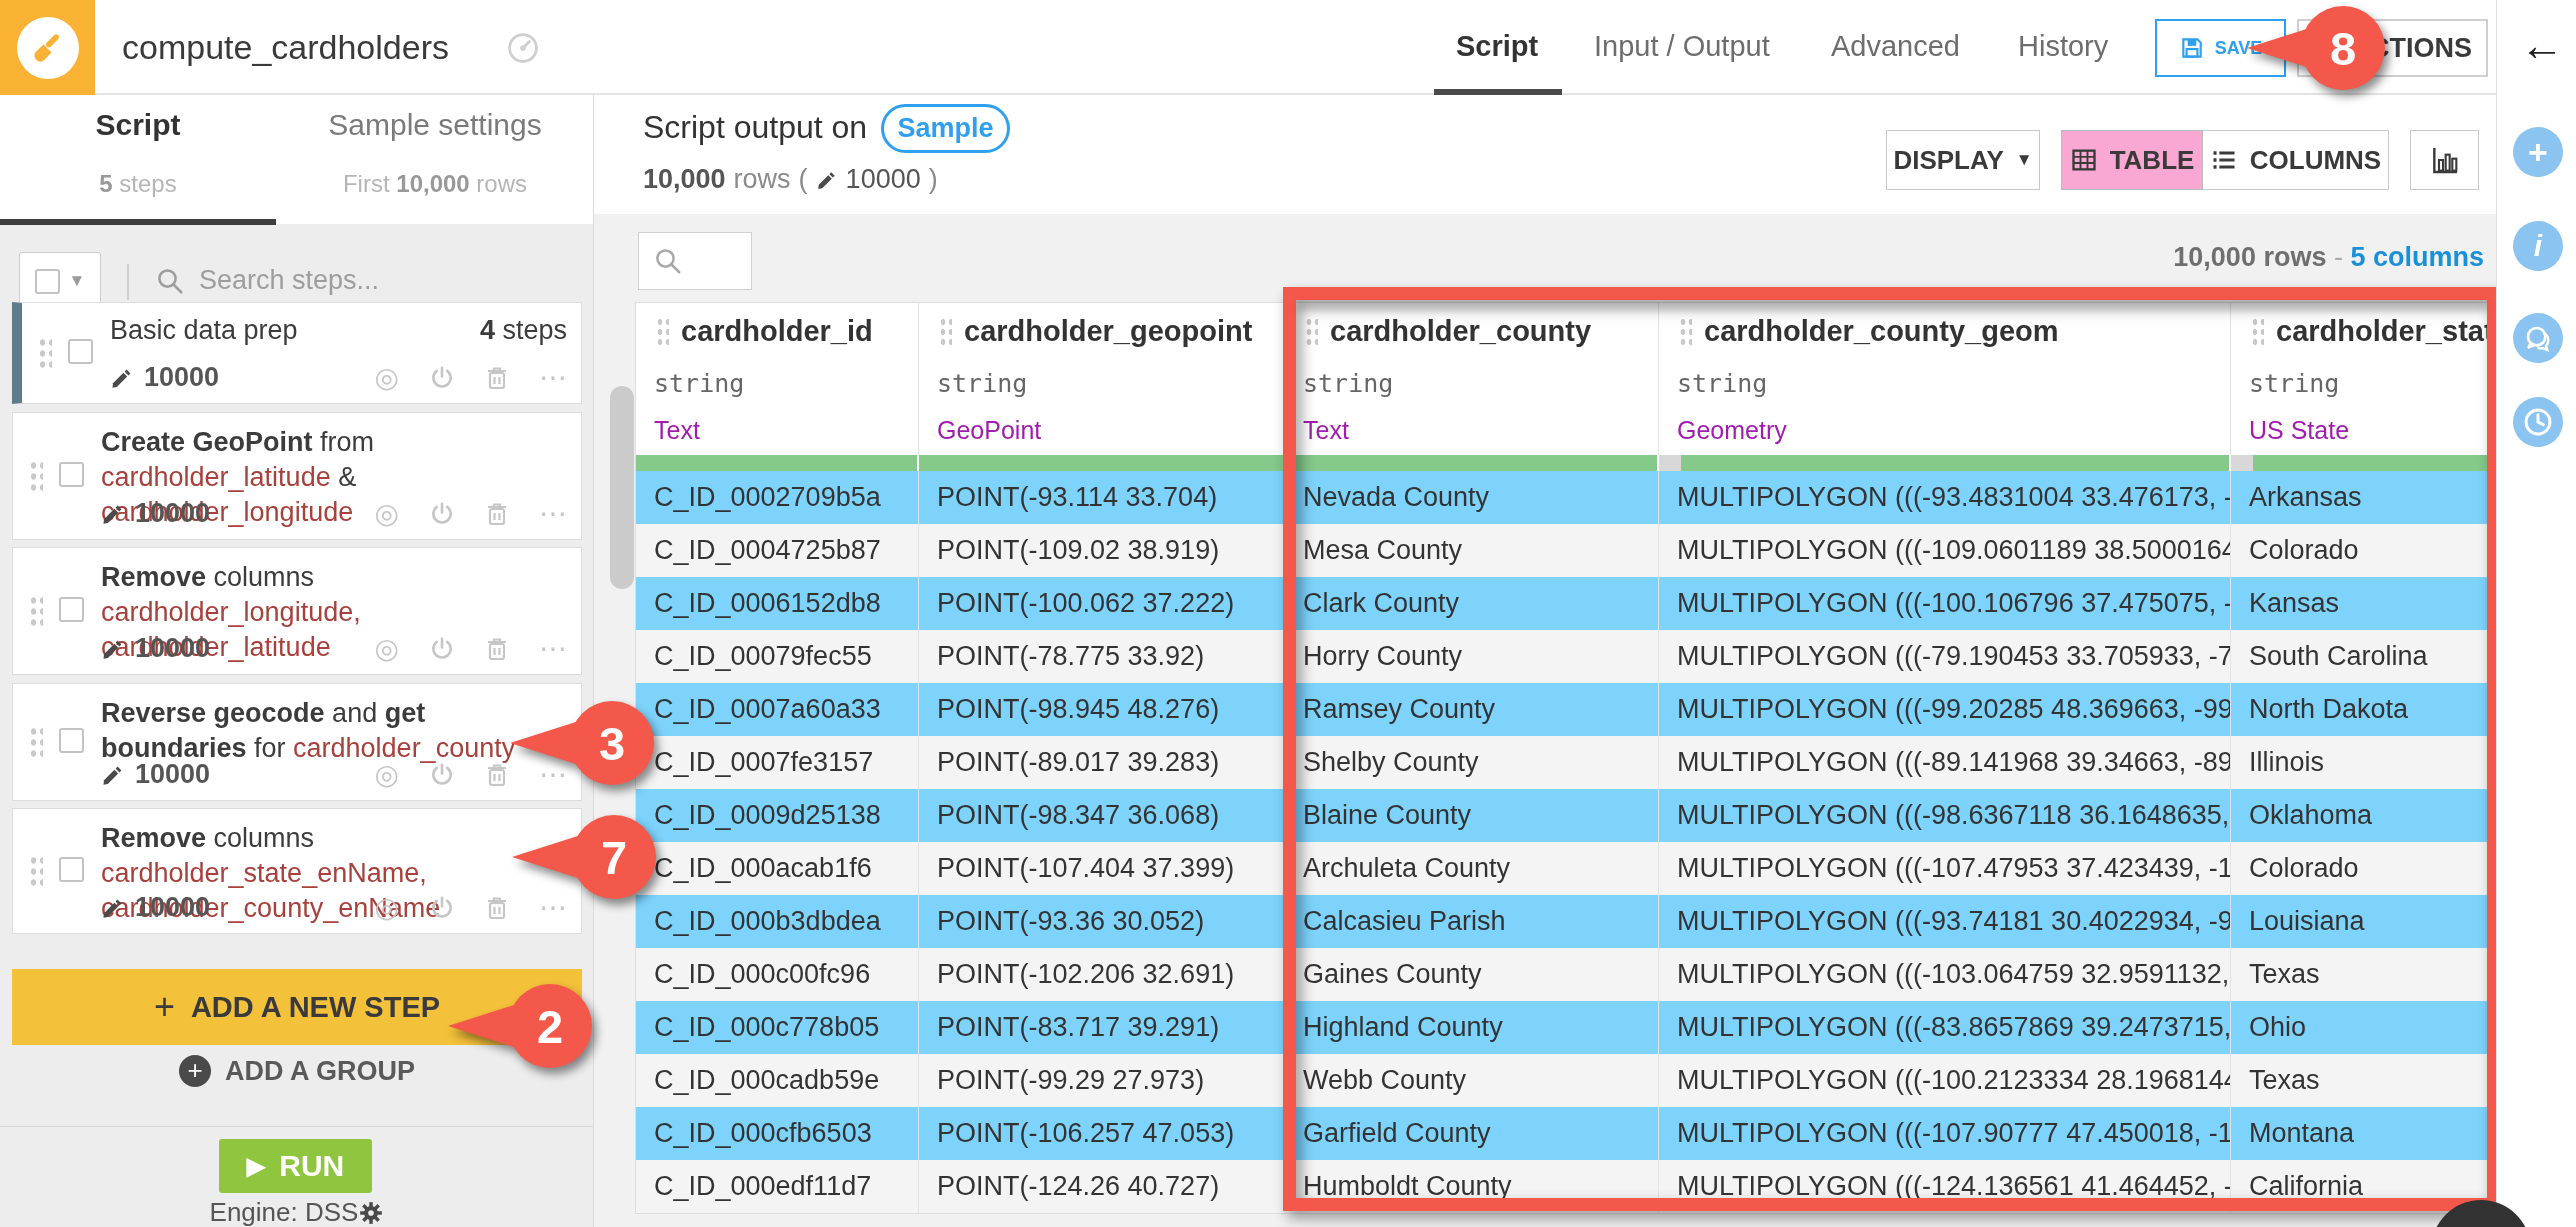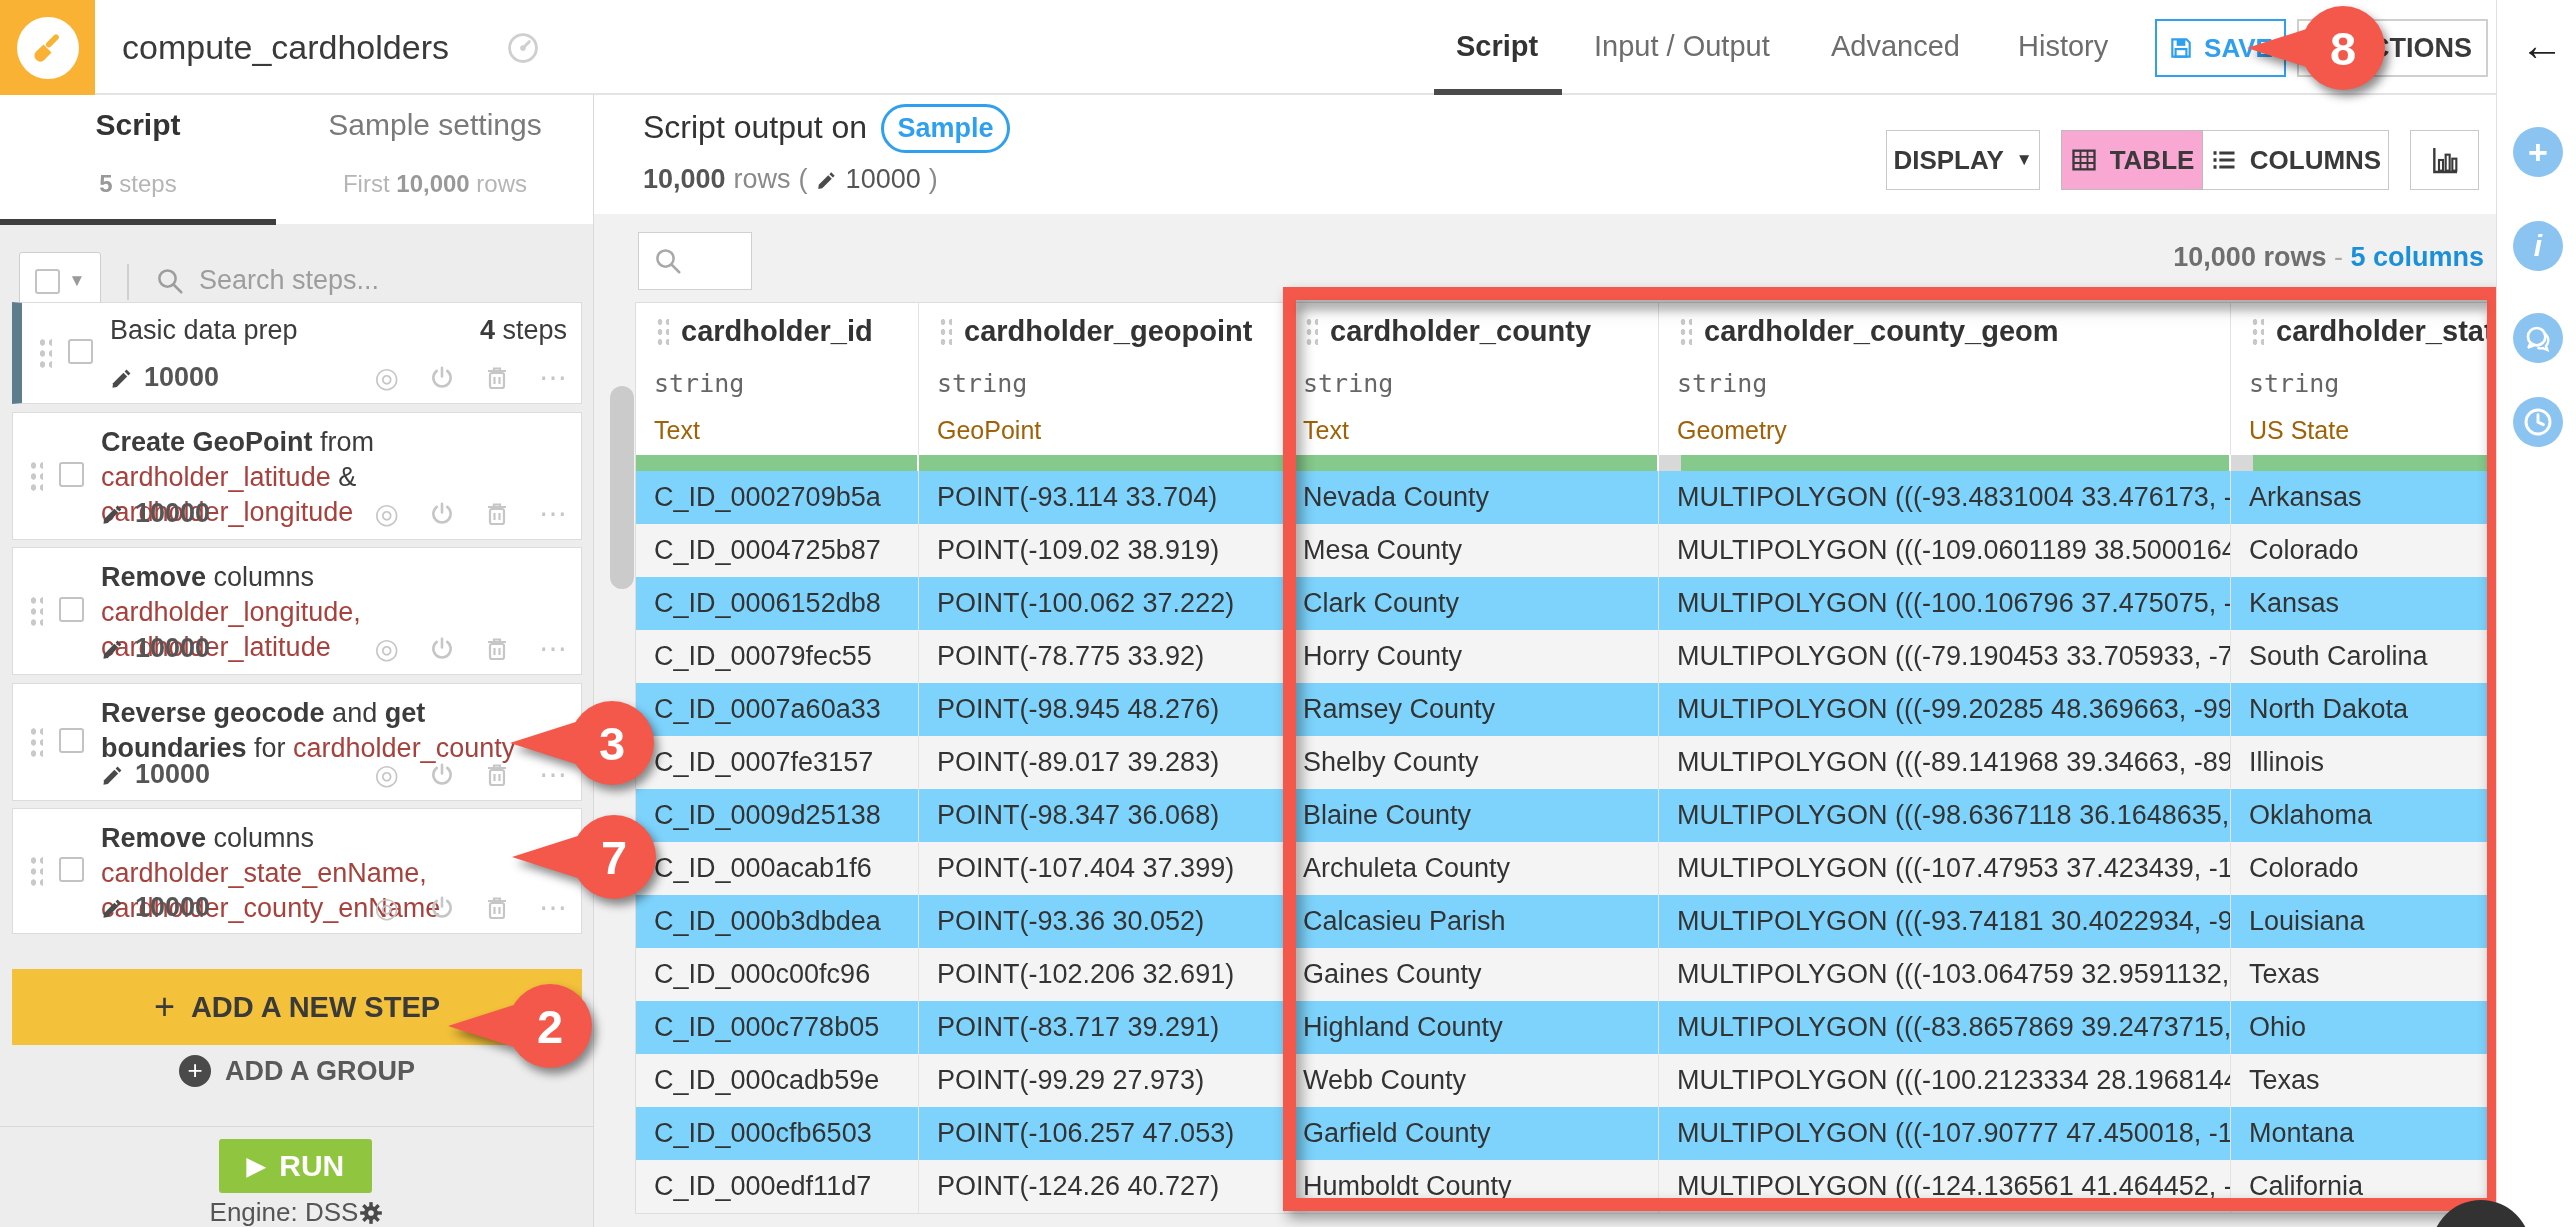--- a/index.html
+++ b/index.html
@@ -14,21 +14,21 @@
   #logo .disc { width:62px; height:62px; border-radius:50%; background:#fff;
                 display:flex; align-items:center; justify-content:center; }
   #recipe-title { position:absolute; left:122px; top:0; height:95px; line-height:95px;
                   font-size:34px; color:#3a3a3a; font-weight:500; }
   #gauge { position:absolute; left:506px; top:31px; }
   .htab { position:absolute; top:0; height:93px; line-height:93px; font-size:29px; color:#6d6d6d; cursor:pointer; }
   .htab.active { color:#333; font-weight:bold; }
   #tab-underline { position:absolute; left:1434px; top:89px; width:128px; height:6px; background:#4a4a4a; }
   #save-btn { position:absolute; left:2155px; top:19px; width:131px; height:58px; background:#fff;
               border:2px solid #2f9ff0; display:flex; align-items:center; justify-content:center;
-              gap:10px; color:#2f9ff0; font-weight:bold; font-size:26px; }
+              gap:10px; color:#2f9ff0; font-weight:bold; font-size:18px; }
   #actions-btn { position:absolute; left:2297px; top:19px; width:191px; height:58px; background:#fff;
                  border:2px solid #cfcfcf; display:flex; align-items:center; justify-content:flex-end;
                  padding-right:14px; color:#3a3a3a; font-weight:bold; font-size:27px; }
 
   
   #sidebar { position:absolute; left:0; top:95px; width:594px; height:1133px; background:#ededed;
              border-right:1px solid #d9d9d9; }
   #sidebar-tabs { position:absolute; left:0; top:0; width:100%; height:129px; background:#fff; }
   .stab-label { position:absolute; top:13px; font-size:30px; text-align:center; }
   .stab-sub { position:absolute; top:75px; font-size:24px; color:#b5b5b5; text-align:center; }
@@ -116,21 +116,21 @@
   #data-table { position:absolute; left:635px; top:302px; width:1861px; background:#fff;
                 border:1px solid #ddd; }
   .grid-row { display:grid; grid-template-columns:283px 366px 374px 572px 267px; }
   .hcell { border-right:1px solid #e3e3e3; overflow:hidden; white-space:nowrap; }
   .h-name { height:56px; display:flex; align-items:center; padding-left:20px; gap:12px;
             font-size:29px; font-weight:bold; color:#333; }
   .h-dots { width:13px; height:28px; background-image:radial-gradient(#c9c9c9 2.2px, transparent 2.6px);
             background-size:8px 10px; flex:0 0 auto; }
   .h-storage { height:54px; line-height:50px; padding-left:18px; font-size:25px; color:#666;
                font-family:"DejaVu Sans Mono", monospace; }
-  .h-meaning { height:42px; line-height:34px; padding-left:18px; font-size:25px; color:#a16207; }
+  .h-meaning { height:42px; line-height:34px; padding-left:18px; font-size:25px; color:#a21caf; }
   .bar-cell { height:16px; background:#85c98b; border-right:2px solid #fff; }
   .bar-cell.gray-lead { background:linear-gradient(to right, #d8d8d8 0 22px, #85c98b 22px); }
   .trow { display:grid; grid-template-columns:283px 366px 374px 572px 267px; height:53px; background:#7dd3fc; }
   .trow.alt { background:#f4f4f4; }
   .tcell { line-height:53px; padding-left:18px; font-size:27px; color:#333; white-space:nowrap;
            overflow:hidden; border-right:1px solid #e3e3e3; }
 
   
   #red-rect { position:absolute; left:1283px; top:287px; width:1217px; height:924px;
               border:13px solid #f4584a; z-index:40; pointer-events:none;

